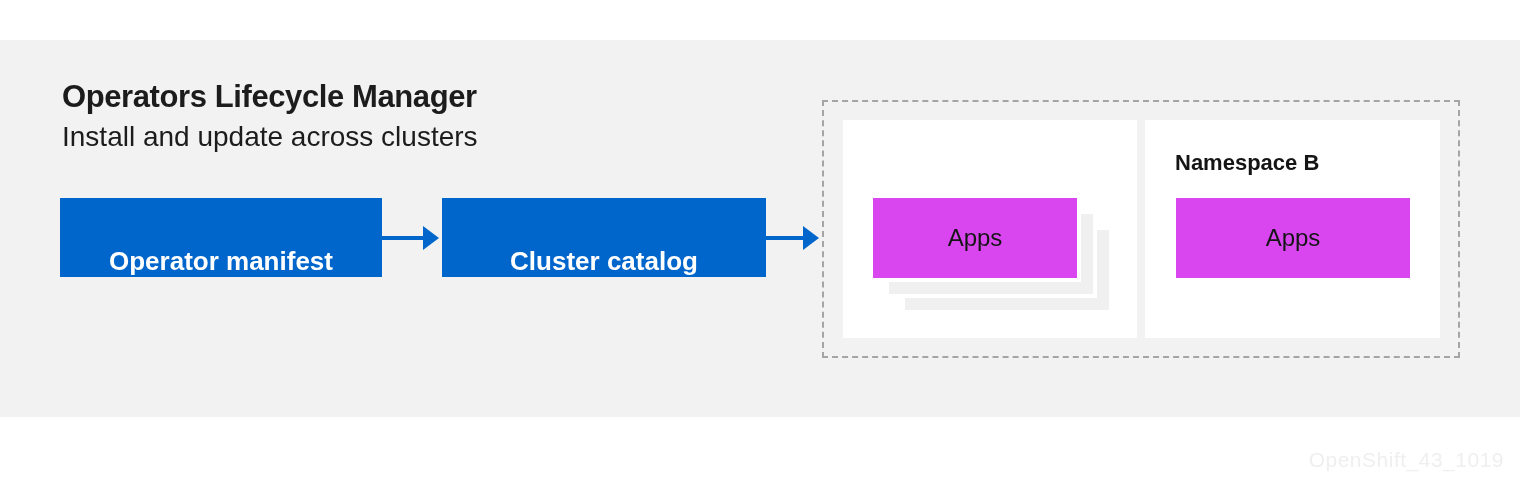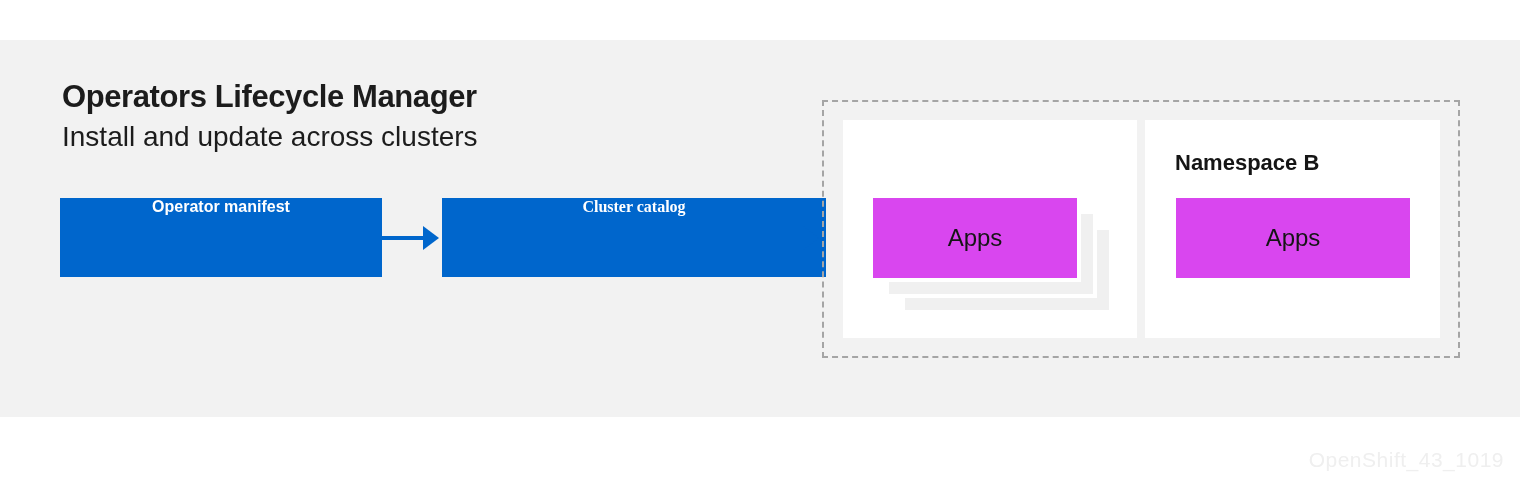--- a/index.html
+++ b/index.html
@@ -32,27 +32,27 @@
     font-weight: 400;
     line-height: 30px;
     margin-top: 8px;
     color: #1c1c1c;
   }
   .node {
     position: absolute;
     background: #0066cc;
     color: #ffffff;
     display: flex;
-    align-items: flex-start;
+    align-items: flex-end;
     justify-content: center;
-    font-size: 16px;
+    font-size: 26px;
     font-weight: 700;
   }
   #node-manifest { left: 60px;  top: 198px; width: 322px; height: 79px; }
-  #node-catalog  { left: 442px; top: 198px; width: 384px; height: 79px; font-family: Liberation Serif, serif; }
+  #node-catalog  { left: 442px; top: 198px; width: 324px; height: 79px; }
   .arrow { position: absolute; top: 226px; height: 24px; }
   #arrow-1 { left: 382px; width: 57px; }
   #arrow-2 { left: 762px; width: 57px; }
   .arrow .shaft {
     position: absolute;
     left: 0; top: 10px;
     height: 4px;
     width: calc(100% - 14px);
     background: #0066cc;
   }

